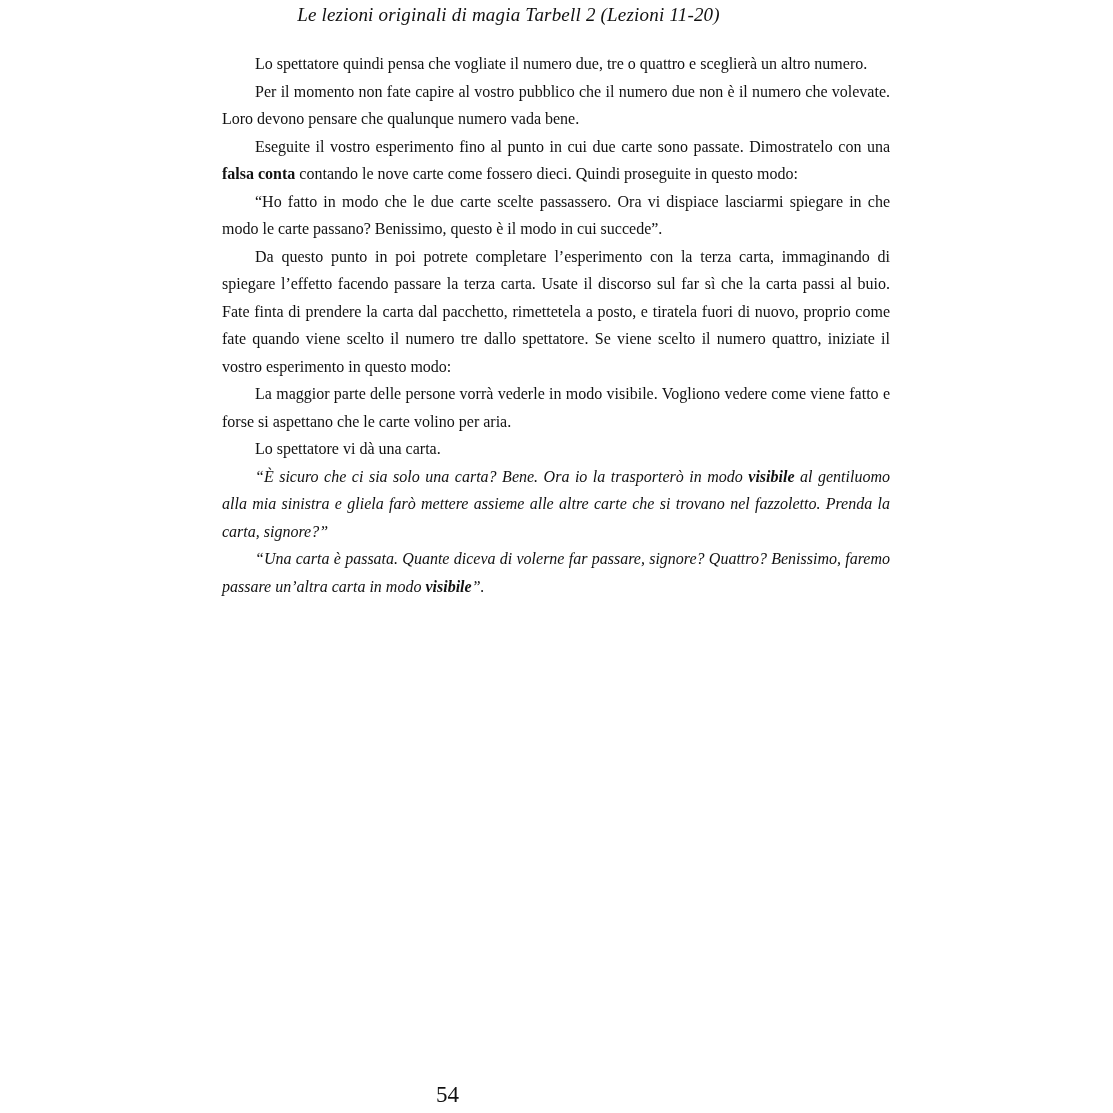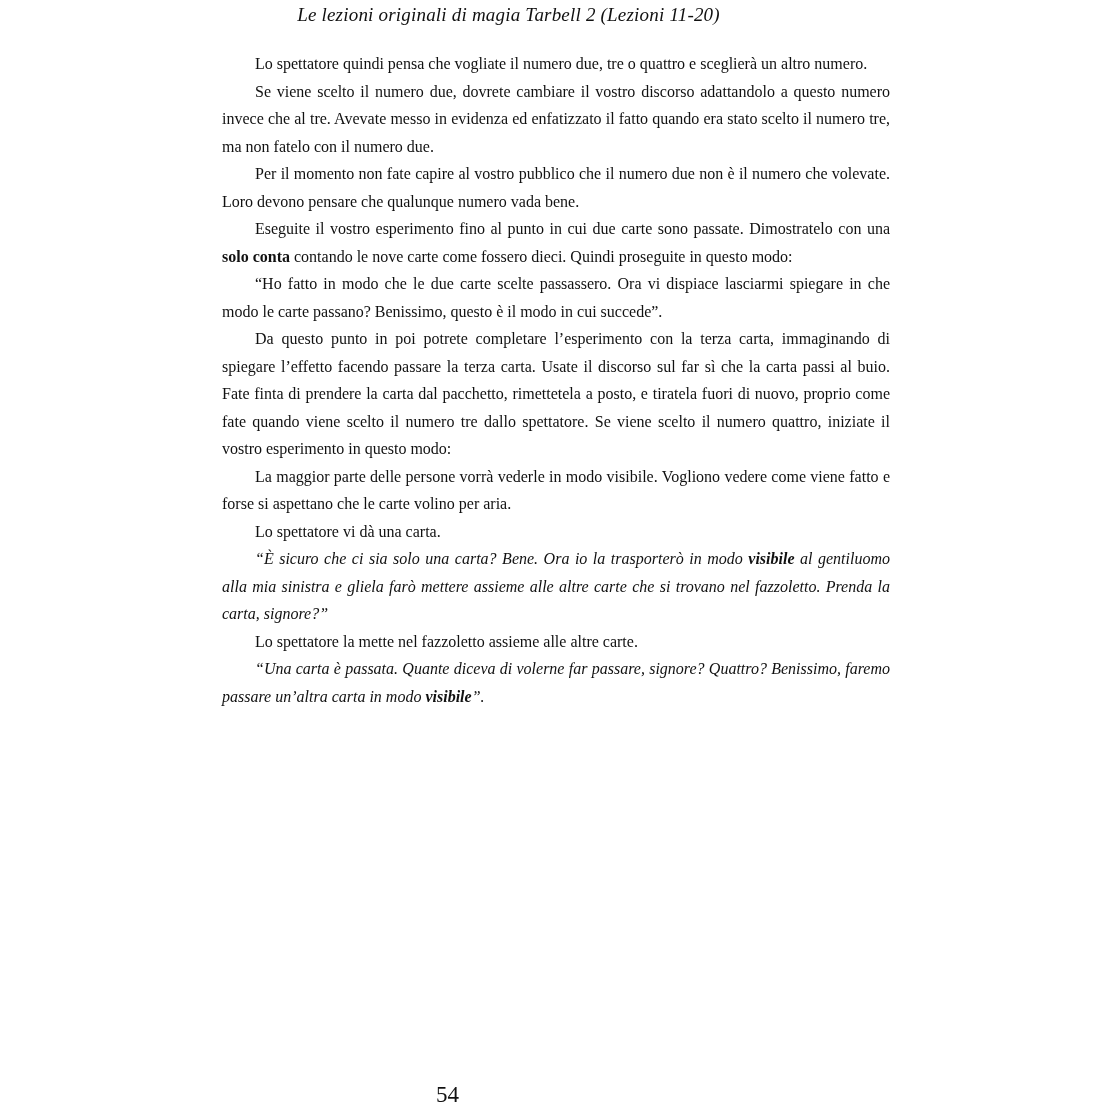--- a/index.html
+++ b/index.html
@@ -48,25 +48,23 @@
     font-size: 23px;
   }
 </style>
 </head>
 <body>
 
 <div class="running-header">Le lezioni originali di magia Tarbell 2 (Lezioni 11-20)</div>
 
 <div class="page-body">
     <p class="para"><span>Lo spettatore quindi pensa che vogliate il numero due, tre o quattro e sceglierà un altro numero.</span></p>
-    <p class="para"><span>Se viene scelto il numero due, dovrete cambiare il vostro discorso adattandolo a questo numero invece che al tre. Avevate messo in evidenza ed enfatizzato il fatto quando era stato scelto il numero tre, ma non fatelo con il numero due.</span></p>
     <p class="para"><span>Per il momento non fate capire al vostro pubblico che il numero due non è il numero che volevate. Loro devono pensare che qualunque numero vada bene.</span></p>
-    <p class="para"><span>Eseguite il vostro esperimento fino al punto in cui due carte sono passate. Dimostratelo con una </span><span style="font-weight: bold;">solo conta</span><span> contando le nove carte come fossero dieci. Quindi proseguite in questo modo:</span></p>
+    <p class="para"><span>Eseguite il vostro esperimento fino al punto in cui due carte sono passate. Dimostratelo con una </span><span style="font-weight: bold;">falsa conta</span><span> contando le nove carte come fossero dieci. Quindi proseguite in questo modo:</span></p>
     <p class="para"><span style="">“Ho fatto in modo che le due carte scelte passassero. Ora vi dispiace lasciarmi spiegare in che modo le carte passano? Benissimo, questo è il modo in cui succede”.</span></p>
     <p class="para"><span>Da questo punto in poi potrete completare l’esperimento con la terza carta, immaginando di spiegare l’effetto facendo passare la terza carta. Usate il discorso sul far sì che la carta passi al buio. Fate finta di prendere la carta dal pacchetto, rimettetela a posto, e tiratela fuori di nuovo, proprio come fate quando viene scelto il numero tre dallo spettatore. Se viene scelto il numero quattro, iniziate il vostro esperimento in questo modo:</span></p>
     <p class="para"><span>La maggior parte delle persone vorrà vederle in modo visibile. Vogliono vedere come viene fatto e forse si aspettano che le carte volino per aria.</span></p>
     <p class="para"><span>Lo spettatore vi dà una carta.</span></p>
     <p class="para"><span style="font-style: italic;">“È sicuro che ci sia solo una carta? Bene. Ora io la trasporterò in modo </span><span style="font-weight: bold; font-style: italic;">visibile</span><span style="font-style: italic;"> al gentiluomo alla mia sinistra e gliela farò mettere assieme alle altre carte che si trovano nel fazzoletto. Prenda la carta, signore?”</span></p>
-    <p class="para"><span>Lo spettatore la mette nel fazzoletto assieme alle altre carte.</span></p>
     <p class="para"><span style="font-style: italic;">“Una carta è passata. Quante diceva di volerne far passare, signore? Quattro? Benissimo, faremo passare un’altra carta in modo </span><span style="font-weight: bold; font-style: italic;">visibile</span><span style="font-style: italic;">”.</span></p>
   </div>
 
 <div class="page-number">54</div>
 
 </body></html>

